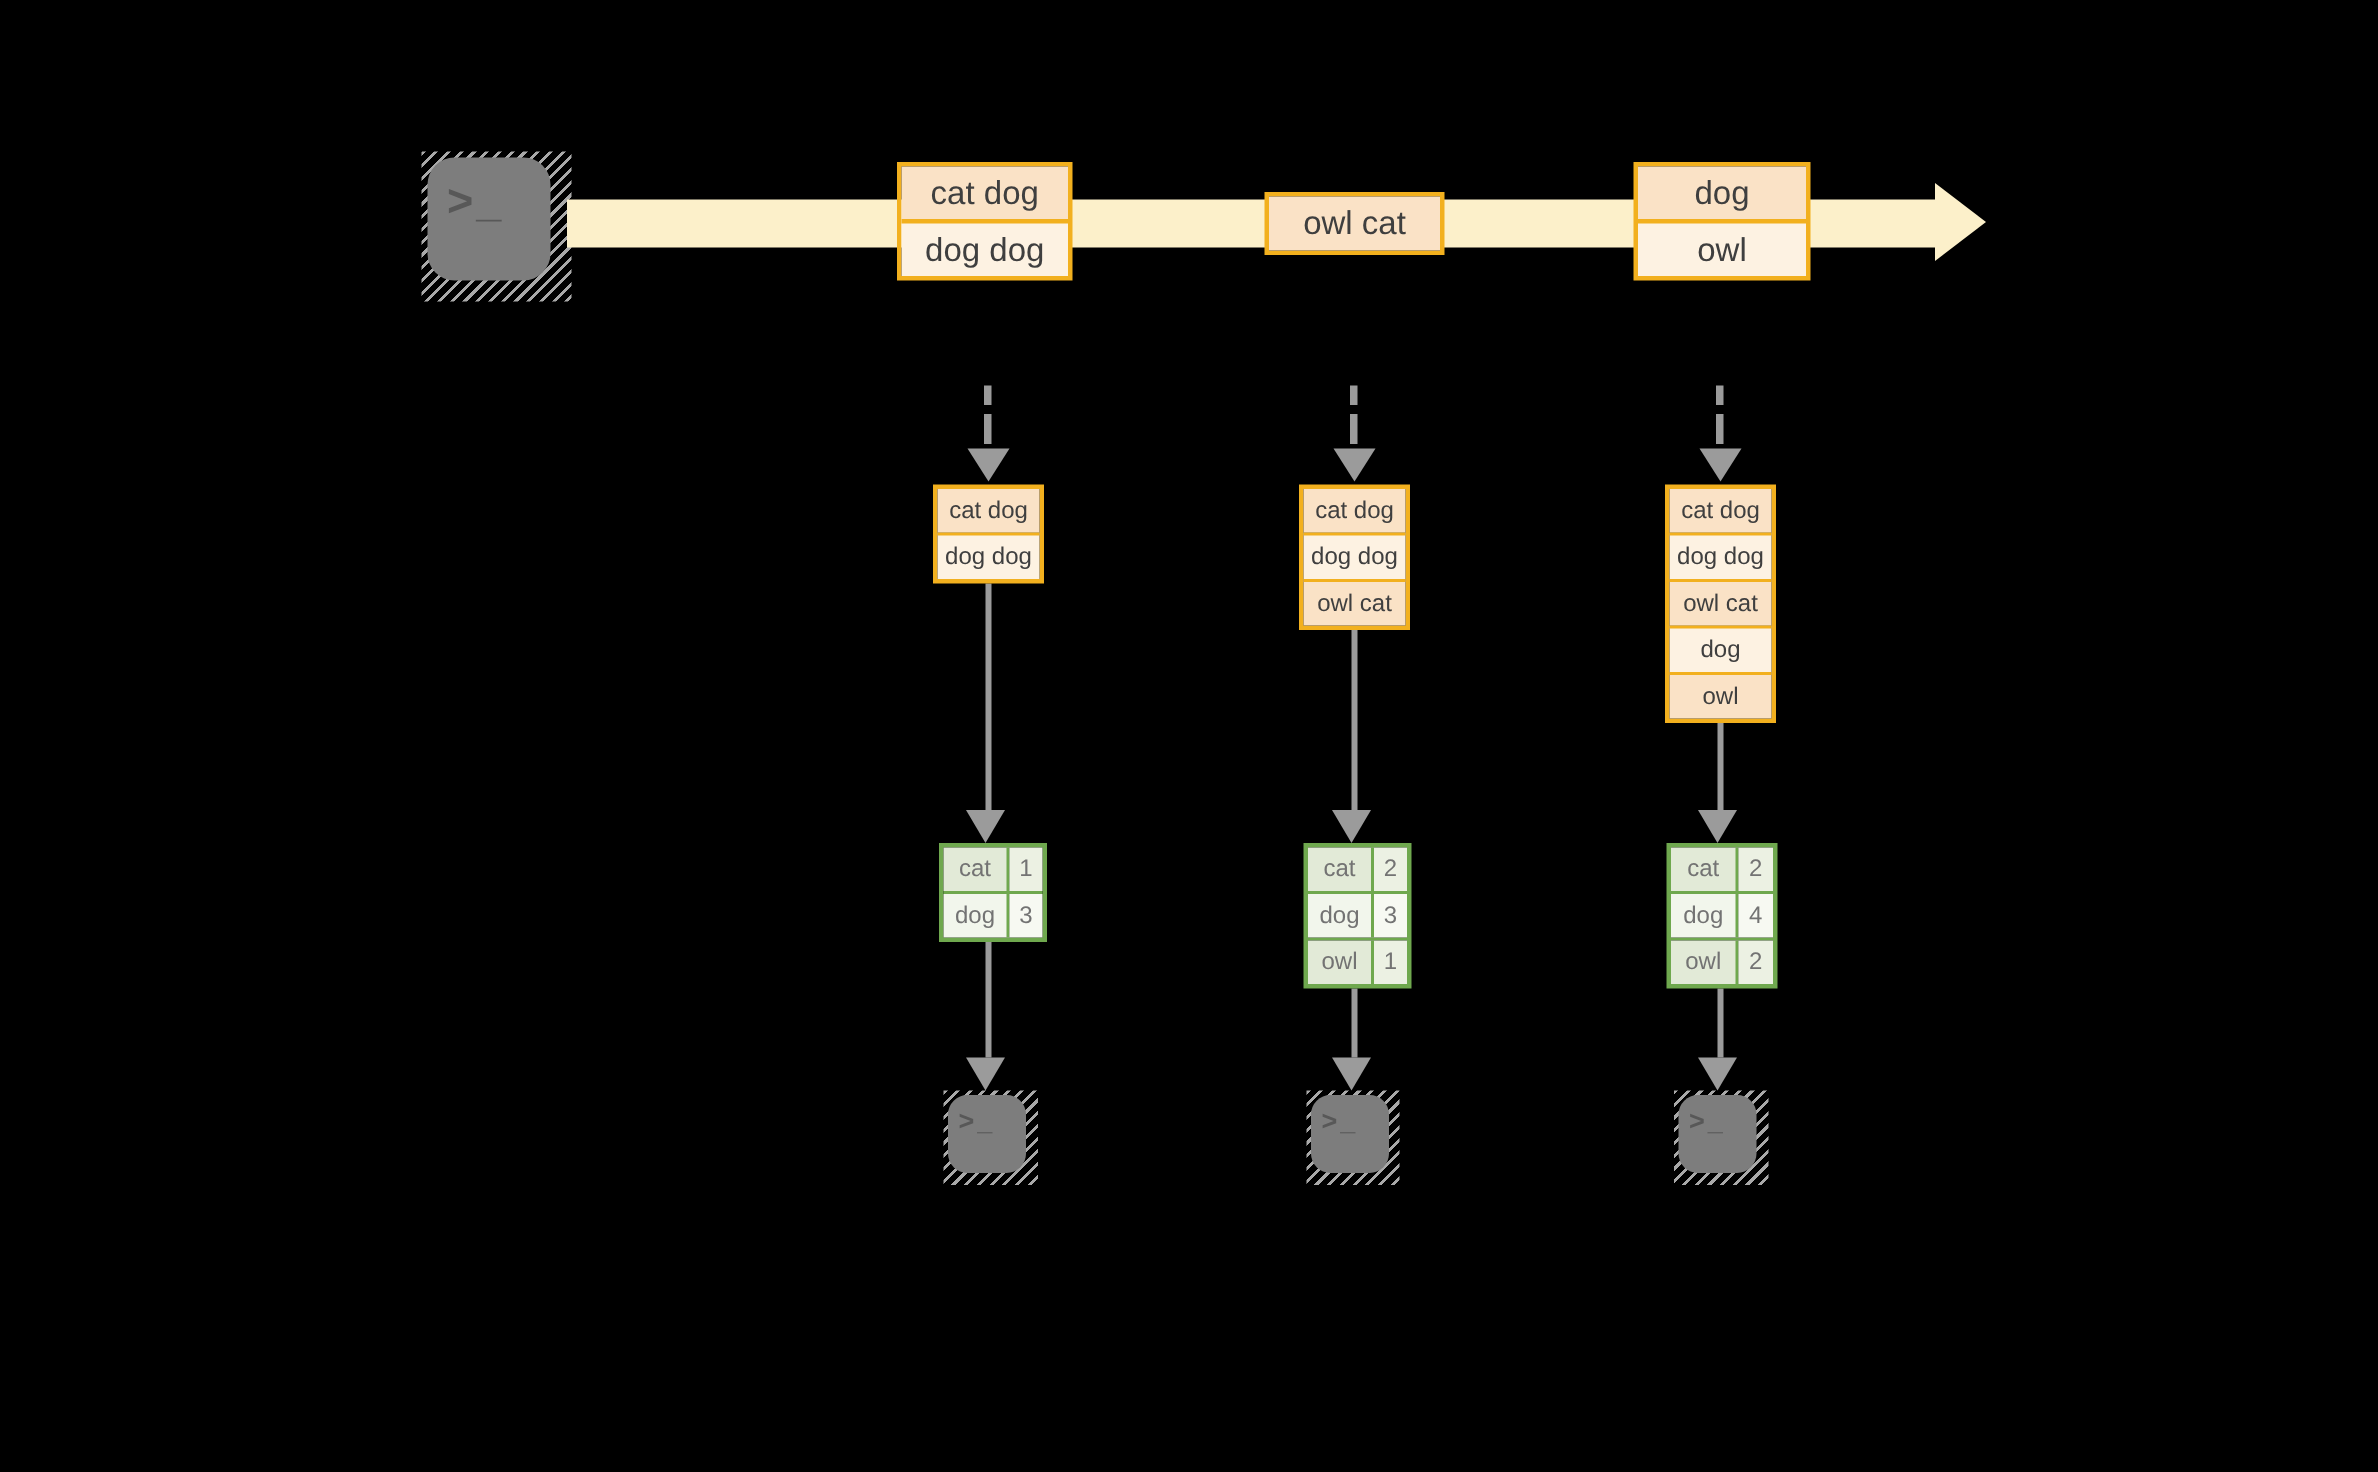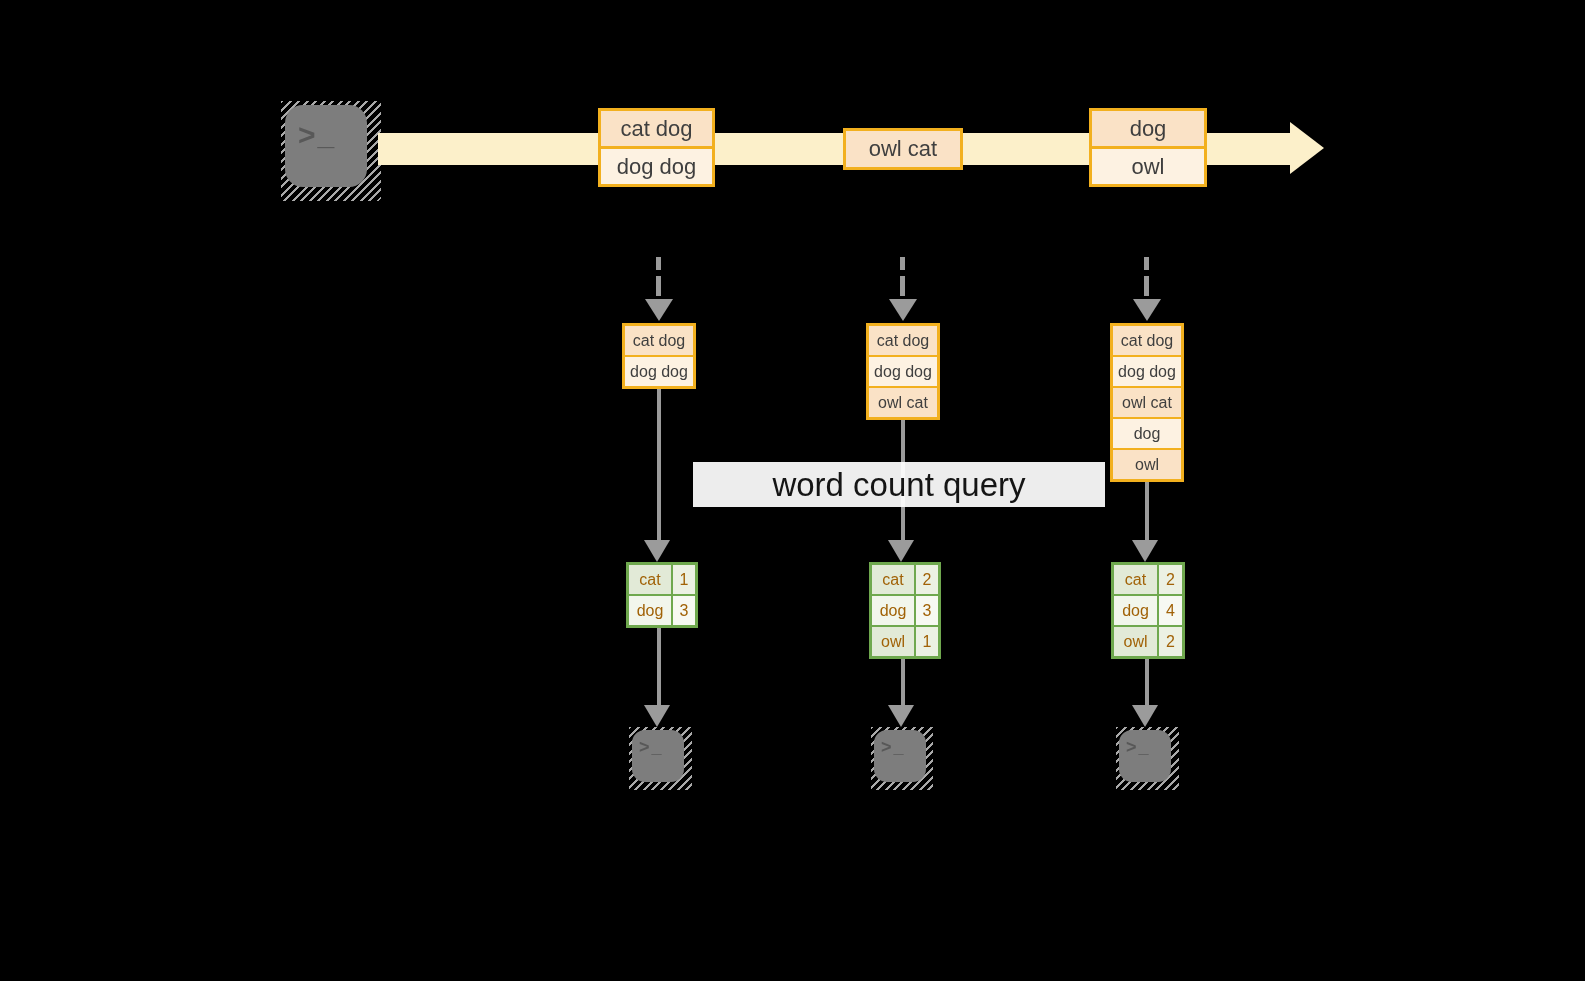--- a/index.html
+++ b/index.html
@@ -56,21 +56,21 @@
     display:flex;align-items:center;justify-content:center;
     color:#151515;font-size:33px;
   }
 
   
   .greentable{border:3px solid #6FA84E;box-sizing:border-box;z-index:3;}
   .greentable .row{display:flex;}
   .greentable .row + .row{border-top:2px solid #6FA84E;}
   .greentable .tcell{
     font-size:16px;line-height:29px;height:29px;text-align:center;
-    color:#a16207;overflow:hidden;
+    color:#737373;overflow:hidden;
   }
   .greentable .word{border-right:2px solid #6FA84E;}
   .row-a .word{background:#E2EAD7;} .row-a .count{background:#ECF1E3;}
   .row-b .word{background:#F2F6EC;} .row-b .count{background:#F7F9F2;}
 </style>
 </head>
 <body>
 
 <div id="canvas">
 
@@ -125,23 +125,20 @@
 
   <div class="abs gline" style="left:657px;top:389px;height:151px;"></div>
   <div class="abs ghead sm" style="left:644px;top:540px;"></div>
 
   <div class="abs gline" style="left:901px;top:420px;height:120px;"></div>
   <div class="abs ghead sm" style="left:888px;top:540px;"></div>
 
   <div class="abs gline" style="left:1145px;top:482px;height:58px;"></div>
   <div class="abs ghead sm" style="left:1132px;top:540px;"></div>
 
-  <div class="abs query-band" style="left:693px;top:462px;width:412px;height:45px;">
-    <span>word count query</span>
-  </div>
 
   <div class="abs greentable" style="left:626px;top:562px;width:72px;">
     <div class="row row-a">
       <div class="tcell word" style="width:42px;">cat</div>
       <div class="tcell count" style="flex:1;">1</div>
     </div>
     <div class="row row-b">
       <div class="tcell word" style="width:42px;">dog</div>
       <div class="tcell count" style="flex:1;">3</div>
     </div>

